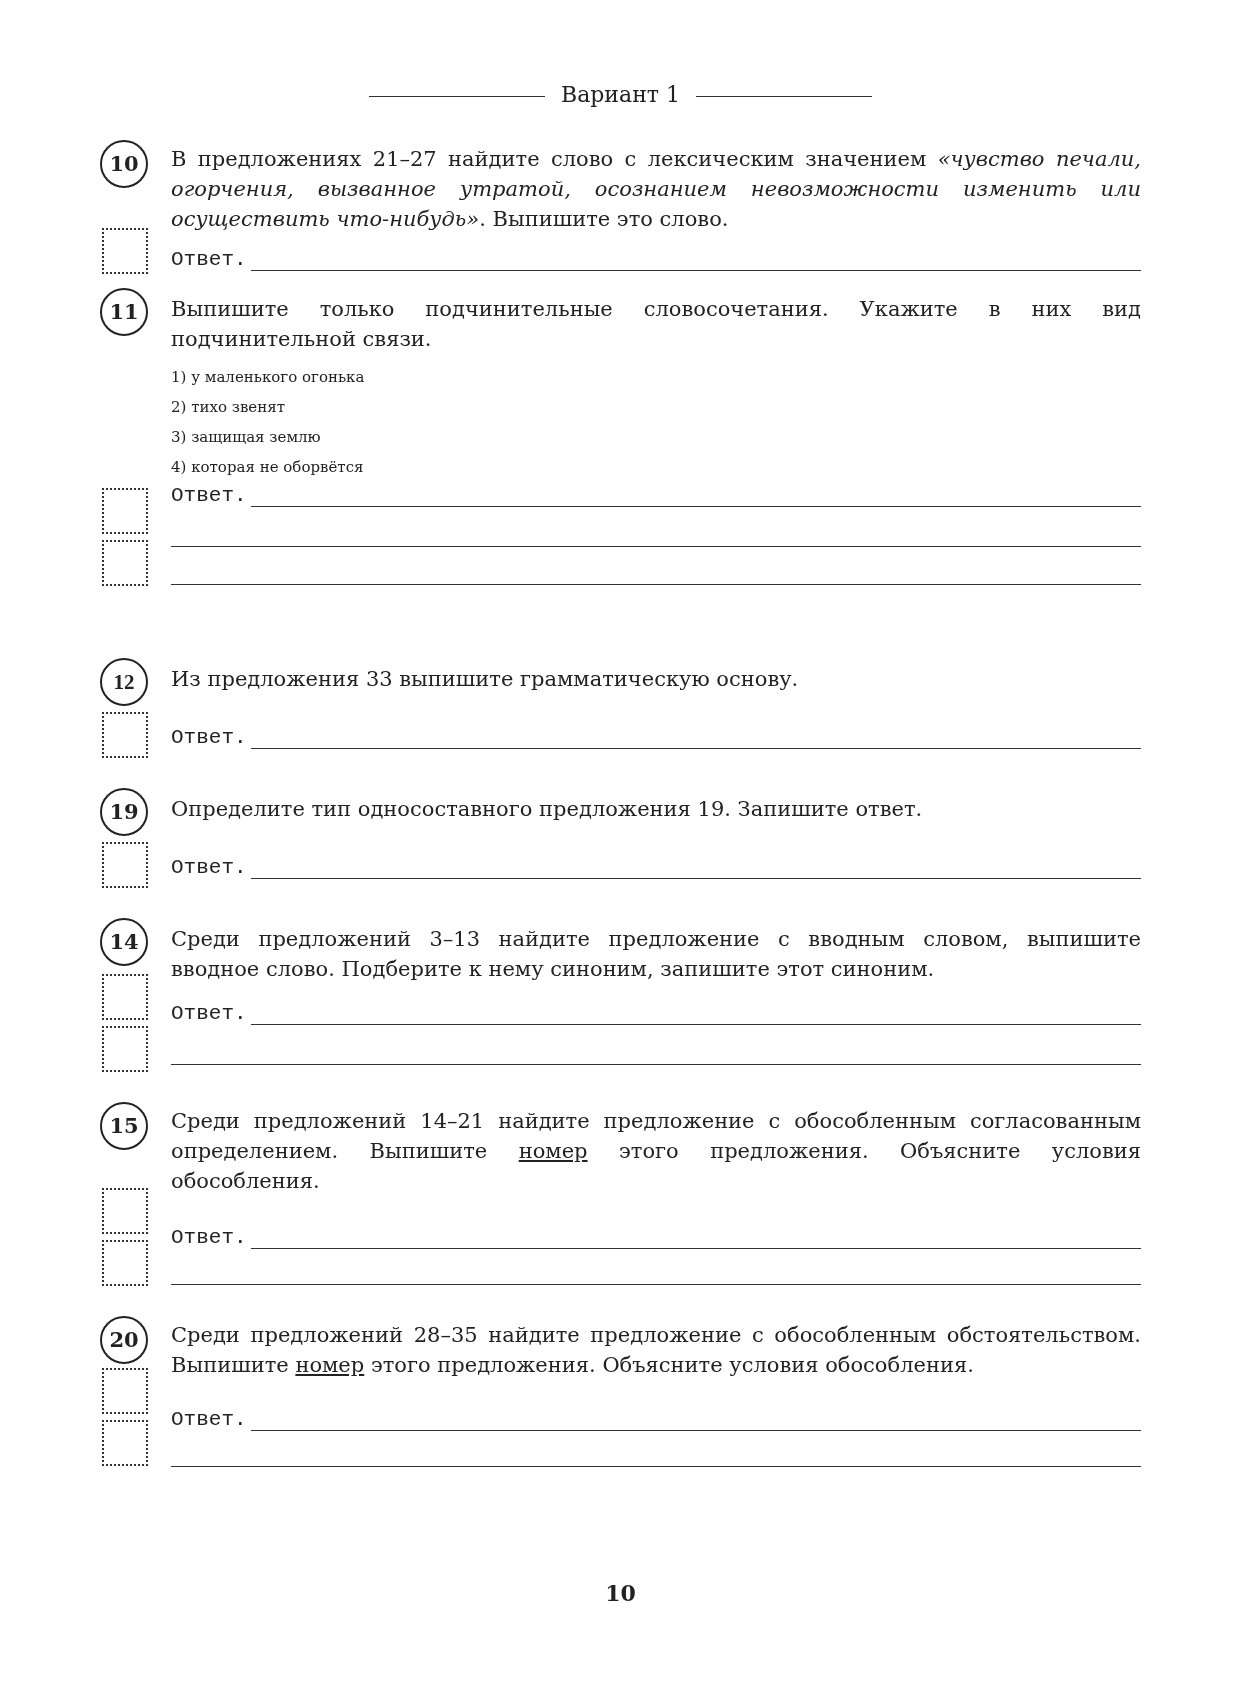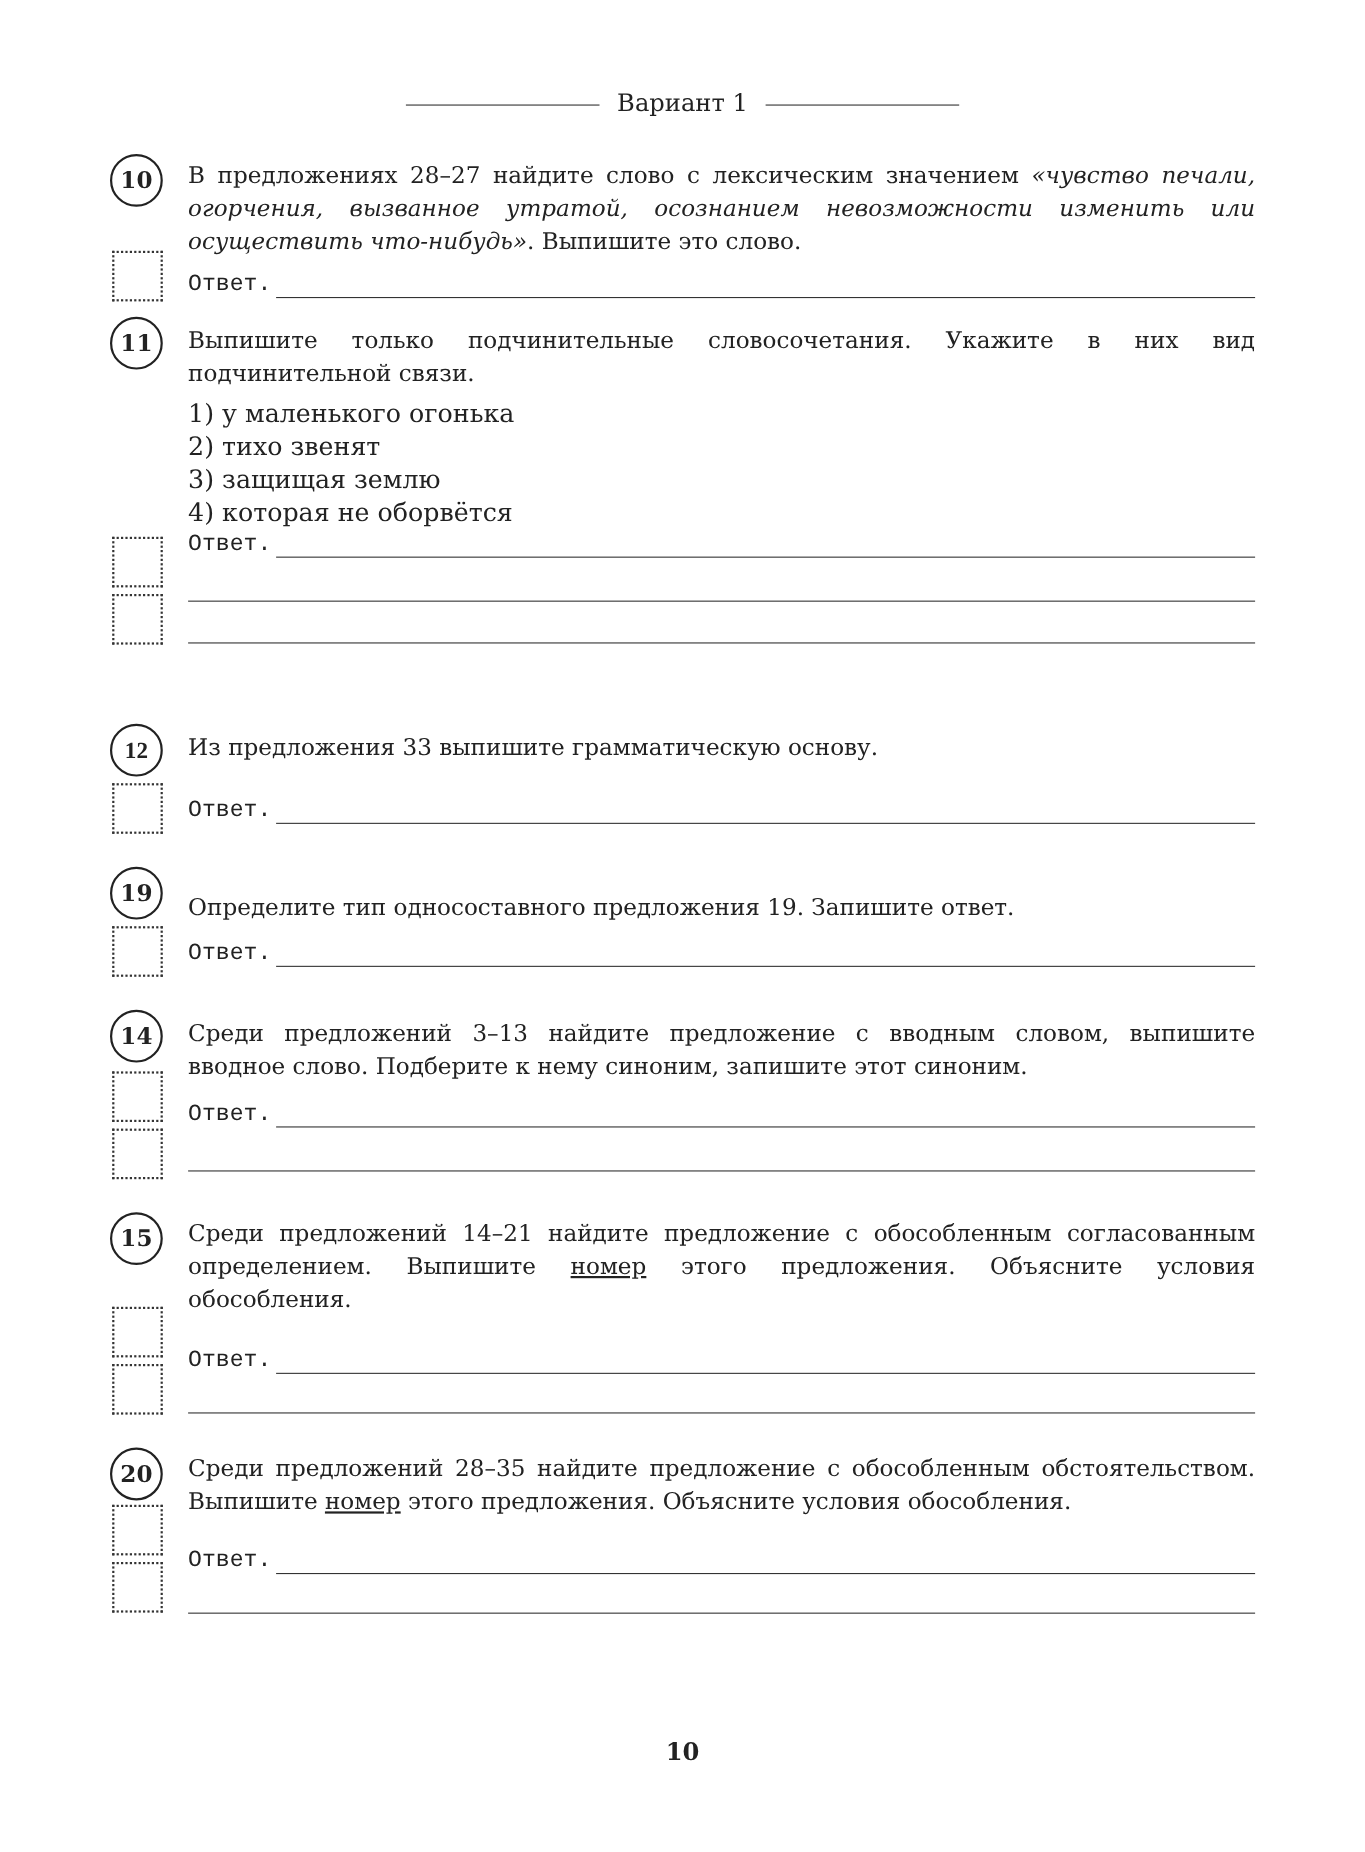--- a/index.html
+++ b/index.html
@@ -9,34 +9,34 @@
   .task { position:absolute; left:100px; width:1040px; }
   .num { position:absolute; left:0; width:44px; height:44px; border:2px solid #222; border-radius:50%; text-align:center; line-height:44px; font-weight:bold; font-size:21px; box-sizing:content-box; }
   .text { position:absolute; left:71px; width:970px; font-size:21px; line-height:30px; text-align:justify; }
   .text i { font-style:italic; }
   .u { text-decoration:underline; }
   .box { position:absolute; left:2px; width:46px; height:46px; border:2px dotted #333; box-sizing:border-box; }
   .answer { position:absolute; left:71px; width:970px; font-size:21px; display:flex; align-items:flex-end; }
   .answer .lbl { margin-right:4px;font-family:Liberation Mono, monospace; }
   .answer .fill { flex:1; border-bottom:1.5px solid #333; height:20px; }
   .extra { position:absolute; left:71px; width:970px; border-bottom:1.5px solid #333; }
-  .list { position:absolute; left:71px; font-size:23px; line-height:30px; }
+  .list { position:absolute; left:71px; font-size:15px; line-height:30px; }
   .page-num { position:absolute; top:1580px; left:0; width:1241px; text-align:center; font-weight:bold; font-size:22px; }
 </style>
 </head>
 <body>
 
 <div class="header">
   <span class="line"></span><span>Вариант 1</span><span class="line"></span>
 </div>
 
 <div class="task" style="top:140px;">
   <div class="num" style="top:0;">10</div>
   <div class="text" style="top:4px;">
-    <span>В предложениях 28–27 найдите слово с лексическим значением </span><i>«чувство печали, огорчения, вызванное утратой, осознанием невозможности изменить или осуществить что-нибудь»</i><span>. Выпишите это слово.</span>
+    <span>В предложениях 21–27 найдите слово с лексическим значением </span><i>«чувство печали, огорчения, вызванное утратой, осознанием невозможности изменить или осуществить что-нибудь»</i><span>. Выпишите это слово.</span>
   </div>
   <div class="box" style="top:88px;"></div>
   <div class="answer" style="top:108px;">
     <span class="lbl">Ответ.</span>
       <span class="fill"></span>
   </div>
 </div>
 
 <div class="task" style="top:288px;">
   <div class="num" style="top:0;">11</div>
@@ -62,21 +62,21 @@
   <div class="text" style="top:6px;">Из предложения 33 выпишите грамматическую основу.</div>
   <div class="box" style="top:54px;"></div>
   <div class="answer" style="top:68px;">
     <span class="lbl">Ответ.</span>
       <span class="fill"></span>
   </div>
 </div>
 
 <div class="task" style="top:788px;">
   <div class="num" style="top:0;">19</div>
-  <div class="text" style="top:22px;">Определите тип односоставного предложения 19. Запишите ответ.</div>
+  <div class="text" style="top:6px;">Определите тип односоставного предложения 19. Запишите ответ.</div>
   <div class="box" style="top:54px;"></div>
   <div class="answer" style="top:68px;">
     <span class="lbl">Ответ.</span>
       <span class="fill"></span>
   </div>
 </div>
 
 <div class="task" style="top:918px;">
   <div class="num" style="top:0;">14</div>
   <div class="text" style="top:6px;">Среди предложений 3–13 найдите предложение с вводным словом, выпишите вводное слово. Подберите к нему синоним, запишите этот синоним.</div>

